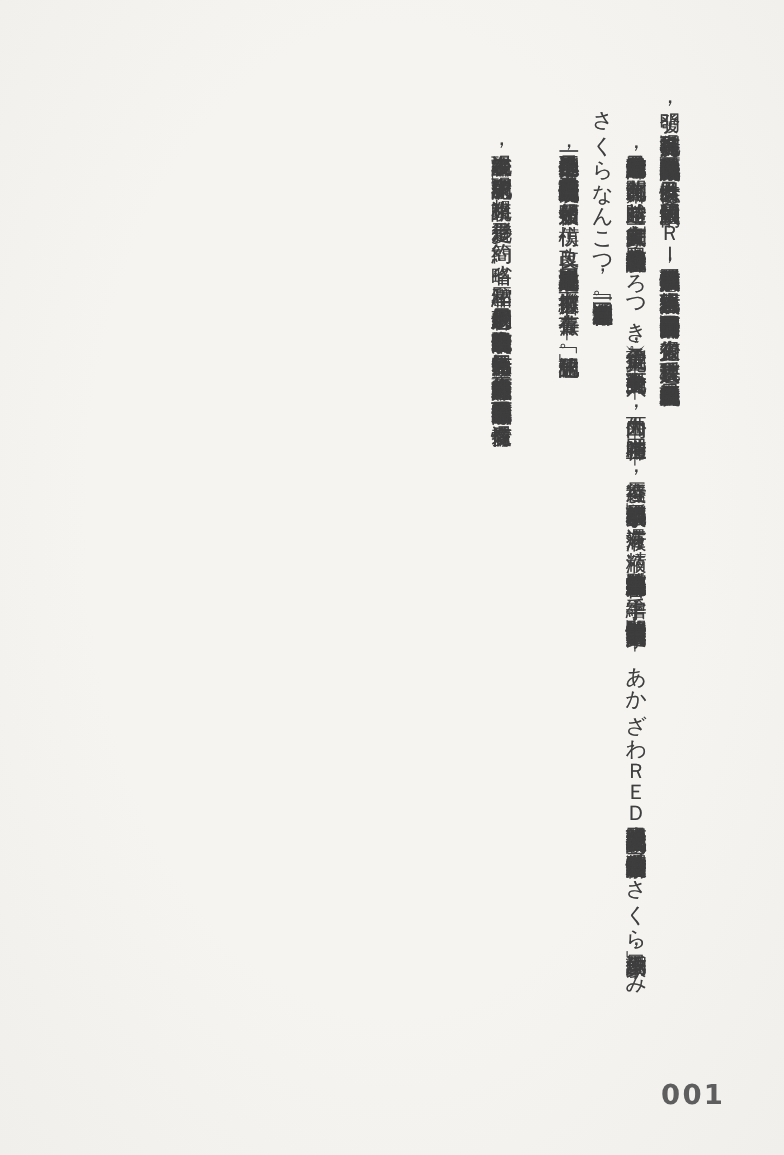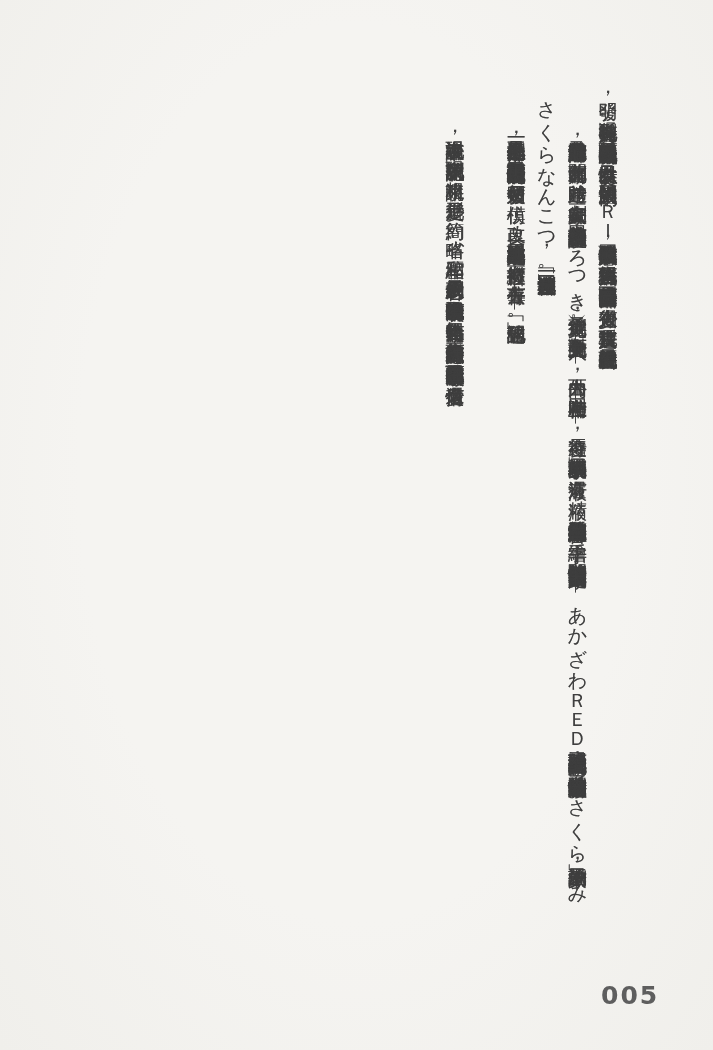--- a/index.html
+++ b/index.html
@@ -57,14 +57,14 @@
 </head>
 <body>
 
 <div class="scan-page">
   <main class="text-block">
     <p class="para no-indent">發明，在乳房猛烈搖晃時，使乳頭如黑暗中的車尾燈般留下殘影的「乳首殘像」。以及男女性交時，用人體解剖圖或ＭＲＩ核磁共振圖般表現出性器的插入狀態，真人藝術絕對無法表現，使本來看不見的人體內部變得透明可見的「斷面圖」。很少有人知道，其實這種表現法，早在江戶時代的春畫就已經出現。</p>
     <p class="para">以及由春畫時代震驚世界的浮世繪師，葛飾北齋開創，並跨越時空，在劇畫家大師，前田俊夫的『超神傳說徬徨童子（超神伝説うろつき童子）』得到完成，對美少女全身上下的孔穴——由外而內，同時在精神上——進行凌辱，堪稱日本家藝的「觸手」表現。還有汗液、精液、體液等各種液體在肉體上纏綿時的生動擬音、手繪字。譬如使剝開女性性器時的擬音「咕波」成為固定用法的畫家——あかざわＲＥＤ就證明了擬音的表現可以成為作家的代名詞；帶動了女性高潮時獨特的言語崩壞體系「みさくら語」風潮的作家，みさくらなんこつ，也同樣創造了一波「漫畫社會運動」。</p>
     <p class="para">以上只不過是極小一部分的例子，卻顯示了許多若不是成人漫畫恐怕根本不可能出現的表現，是如何被發明、模仿、改良，最終固定為漫畫表現史上的一種手法，繼而被打磨、去蕪存菁——「記號化」的過程。</p>
     <p class="para gap-before">在漫畫表現論中，所謂表現的「記號化」，粗略來說，就是形變、簡約、省略、和壓縮。一般人最容易想到的例子，有像漫畫人物在吃驚時眼睛飛出來的表現、生氣時額角冒青筋、不知該作何反應時黏在頭上的斗大汗珠、以及有所發現時於人物頭頂上冒出的驚嘆號等等。還有像愛情</p>
   </main>
-  <div class="folio">005</div>
+  <div class="folio">001</div>
 </div>
 
 </body></html>

